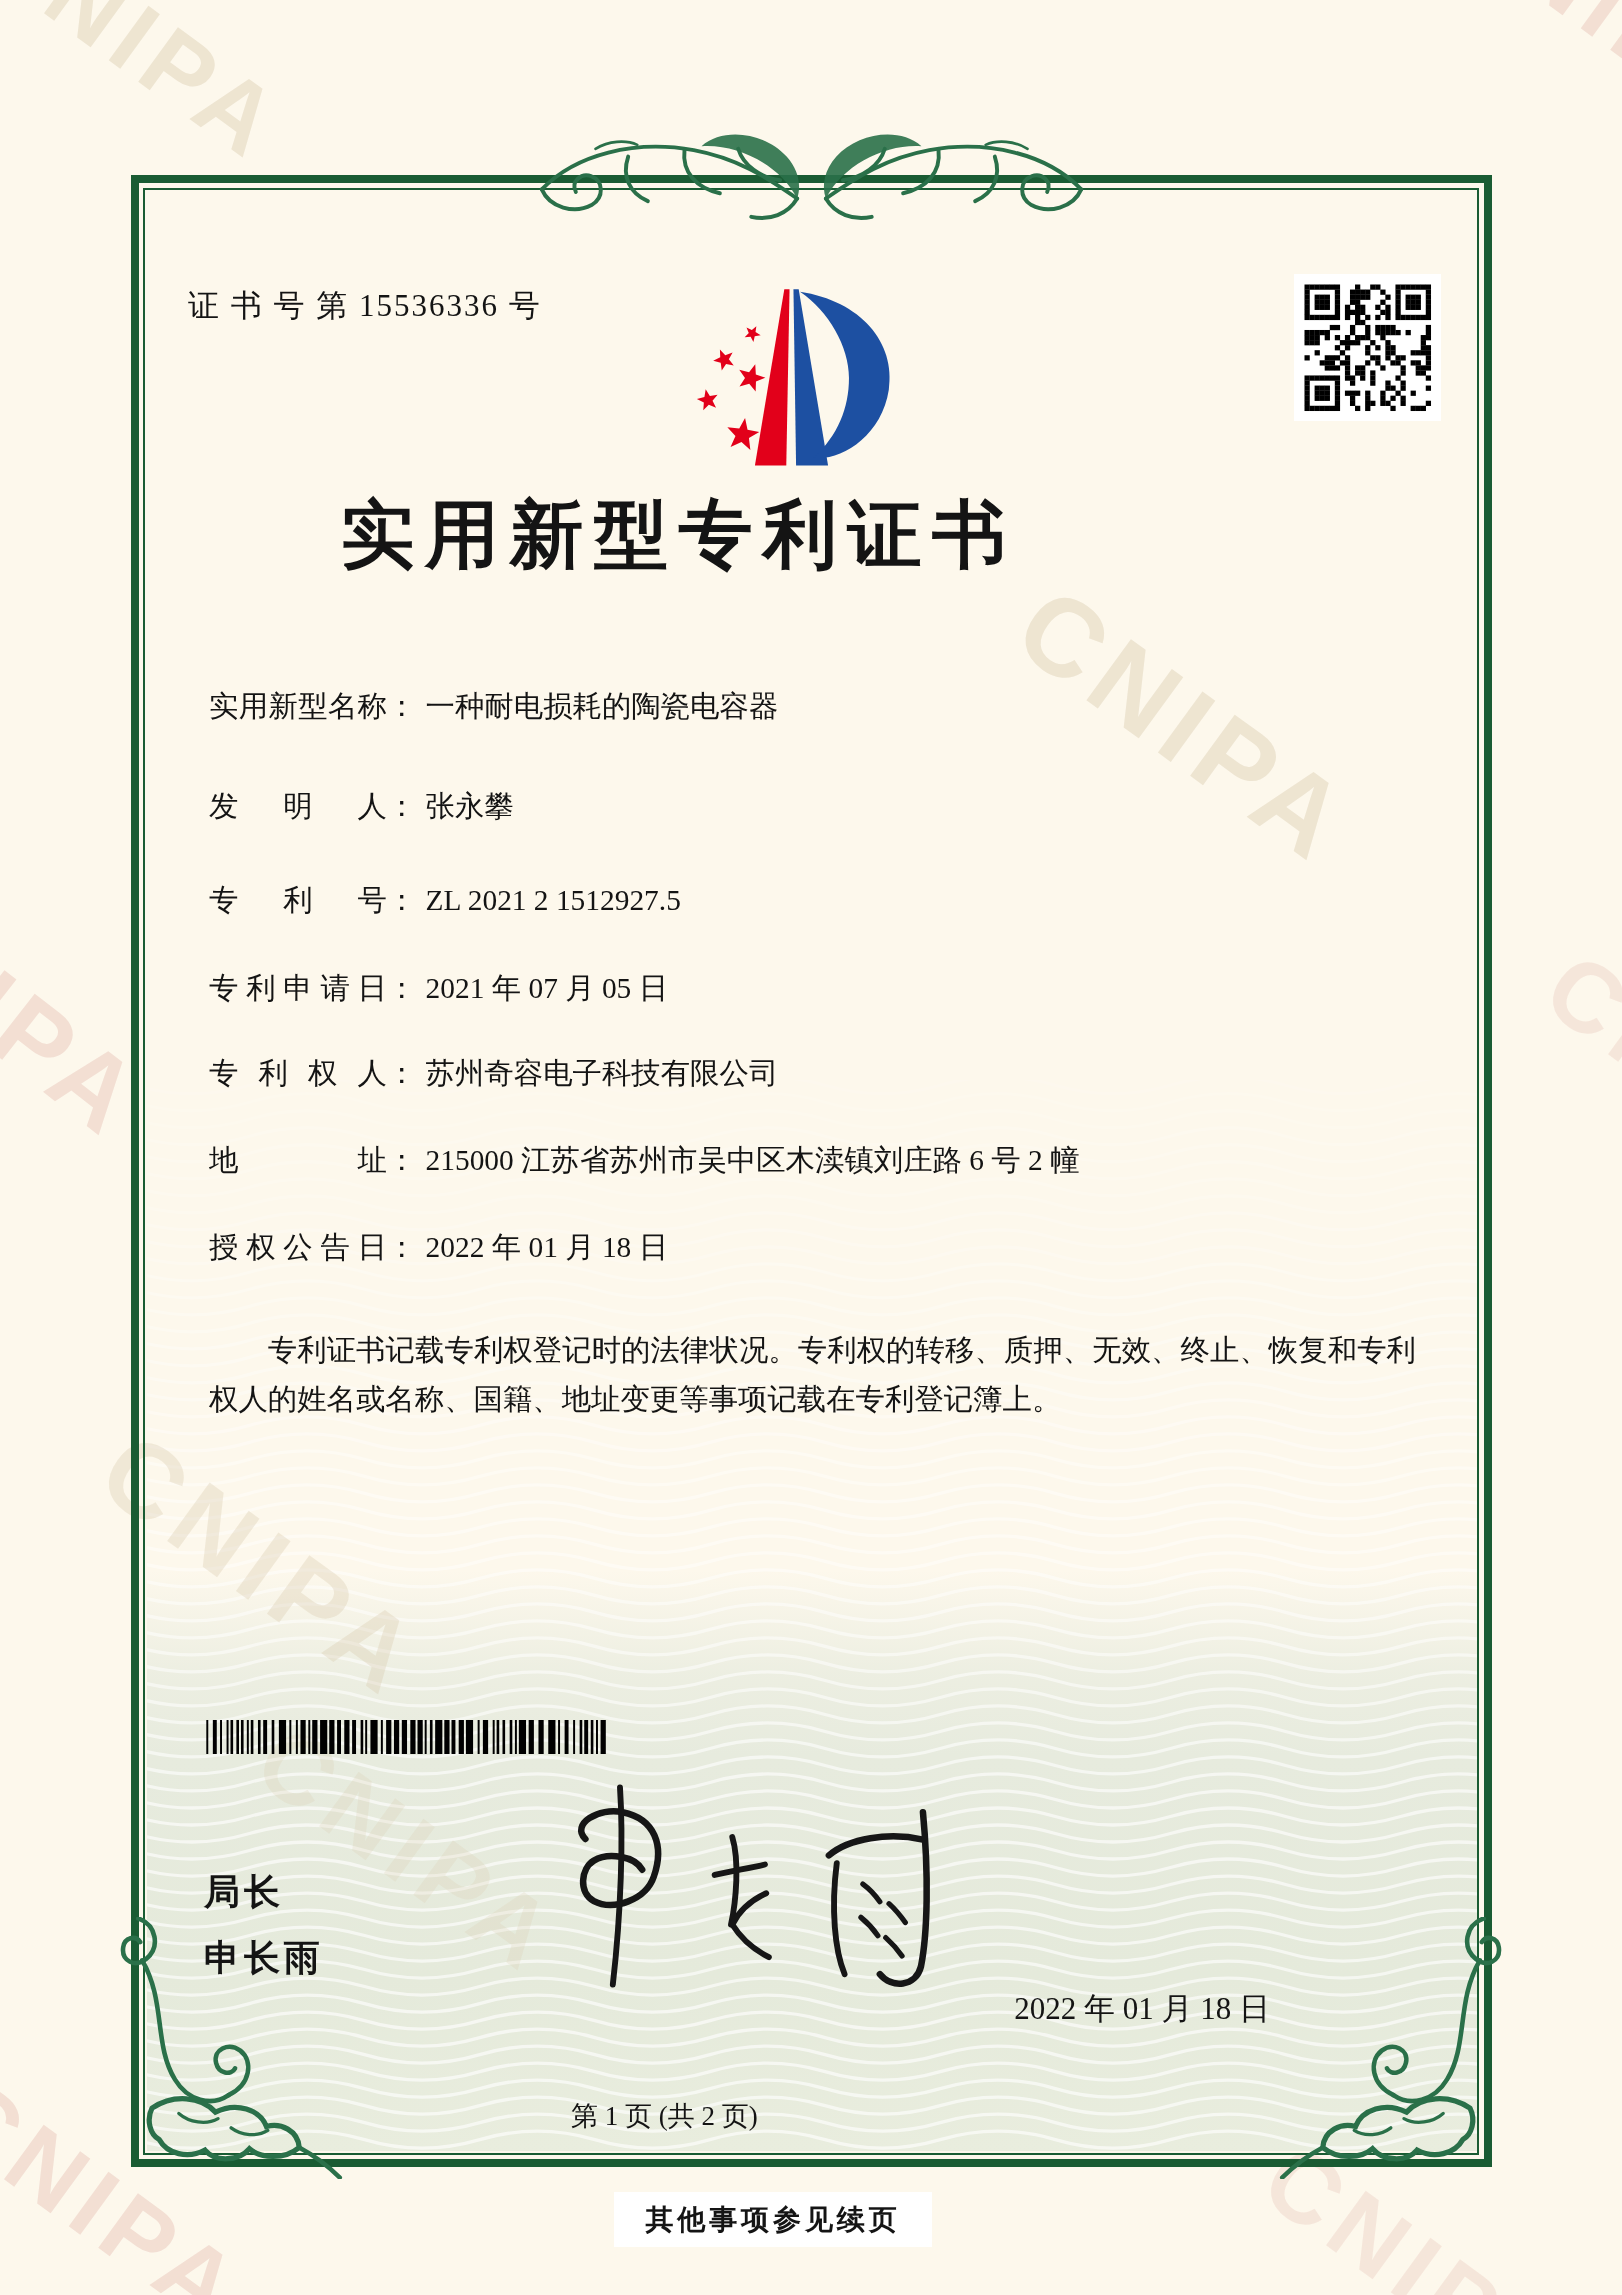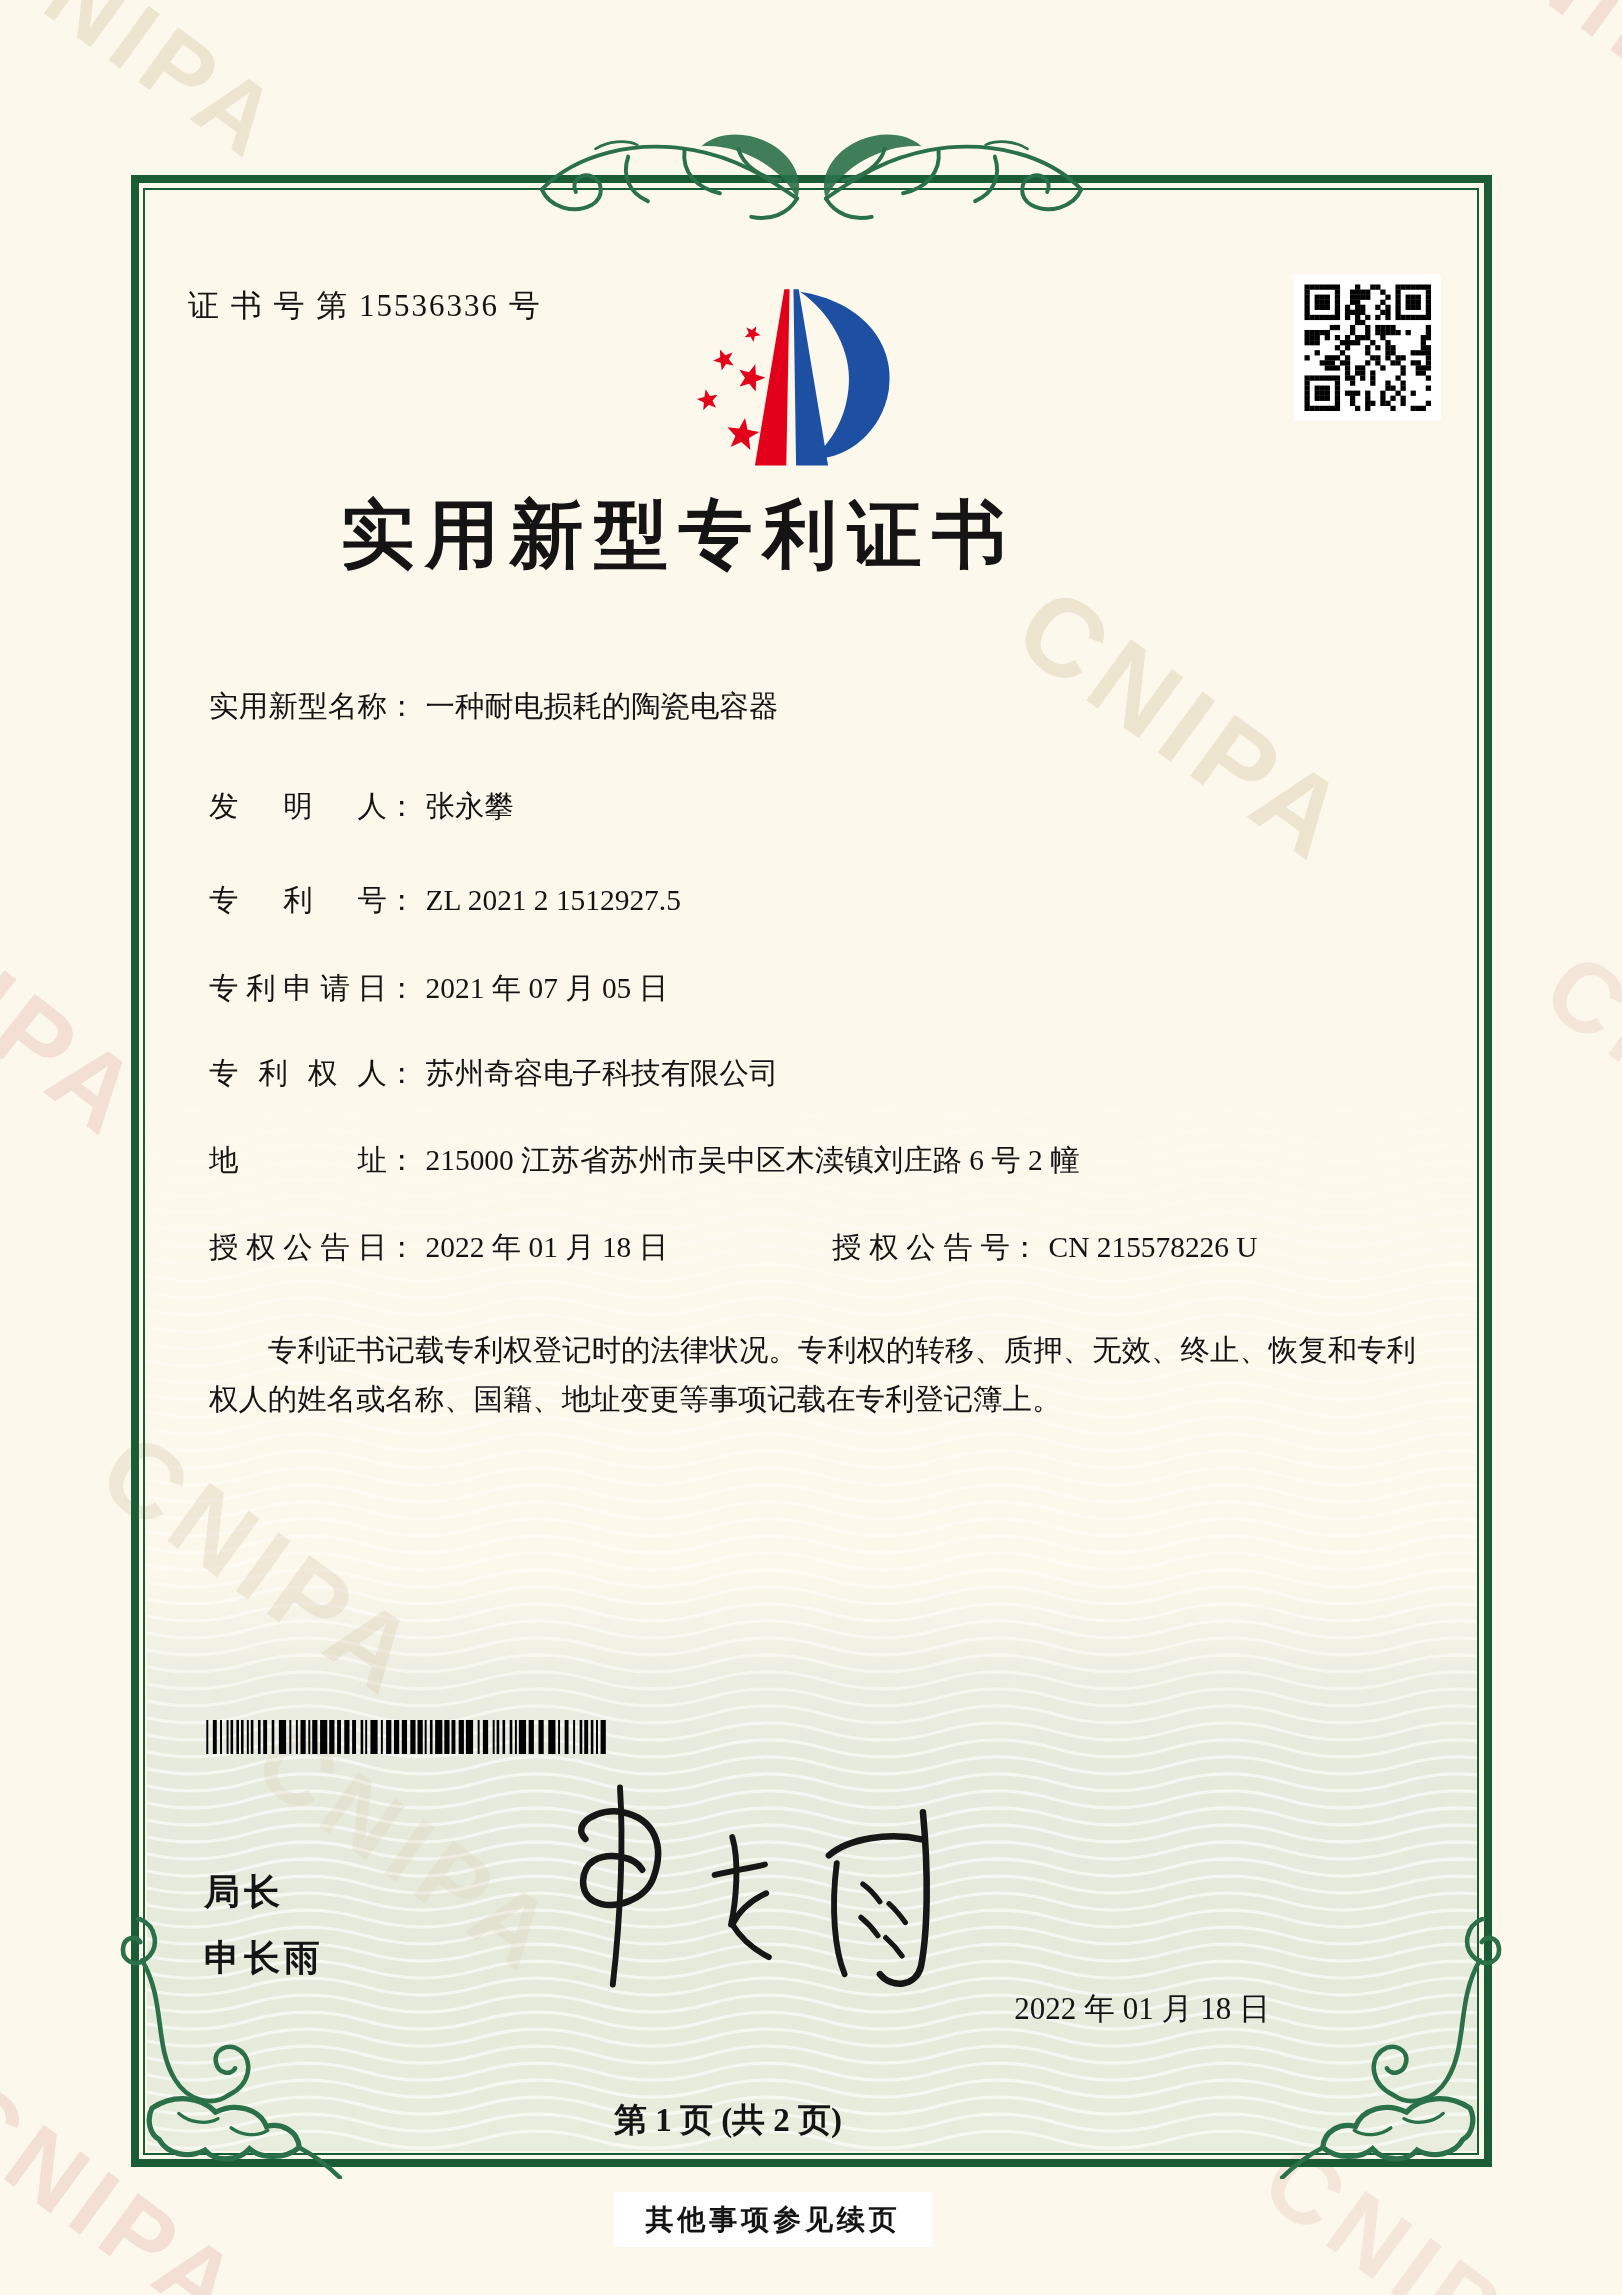--- a/index.html
+++ b/index.html
@@ -36,21 +36,21 @@
   .lbl{display:inline-block;width:178px;text-align:justify;text-align-last:justify;vertical-align:top;}
   .val{margin-left:9.2px;}
   .pair2{position:absolute;left:623px;top:0;}
   .pair2 .lbl{width:178px;}
 
   .paras{left:209px;top:1326px;width:1207px;font-size:29.4px;line-height:49px;text-align:justify;}
   .paras p{text-indent:2em;}
 
   .director{left:204px;font-size:36px;font-family:"Liberation Sans","DejaVu Sans",sans-serif;font-weight:600;letter-spacing:3.9px;}
   .date{left:1008px;top:1988px;width:262px;font-size:31px;text-align:right;white-space:nowrap;}
-  .footer{left:571px;top:2098px;width:314px;text-align:center;font-size:33px;font-weight:bold;}
+  .footer{left:571px;top:2098px;width:314px;text-align:left;font-size:27px;}
   .strip{left:614px;top:2192px;width:318px;height:55px;background:#fff;
          display:flex;align-items:center;justify-content:center;font-size:28px;font-weight:600;letter-spacing:3.9px;}
 </style>
 </head>
 <body>
 
 <div class="abs band"></div>
 <svg class="abs waves" id="waves" width="1330" height="1074" viewBox="0 0 2032 1642">
     <path d="M-20 8 q88 26 176 0 t176 0 t176 0 t176 0 t176 0 t176 0 t176 0 t176 0 t176 0 t176 0 t176 0 t176 0" fill="none" stroke="#ffffff" stroke-width="5" opacity="0.12"></path>
     <path d="M-20 34 q88 26 176 0 t176 0 t176 0 t176 0 t176 0 t176 0 t176 0 t176 0 t176 0 t176 0 t176 0 t176 0" fill="none" stroke="#ffffff" stroke-width="5" opacity="0.13"></path>
@@ -471,23 +471,20 @@
   <span class="lbl">专利申请日</span><span>：</span><span class="val">2021 年 07 月 05 日</span>
 </div>
 <div class="abs content row" style="top:1054px">
   <span class="lbl">专利权人</span><span>：</span><span class="val">苏州奇容电子科技有限公司</span>
 </div>
 <div class="abs content row" style="top:1141px">
   <span class="lbl">地址</span><span>：</span><span class="val">215000 江苏省苏州市吴中区木渎镇刘庄路 6 号 2 幢</span>
 </div>
 <div class="abs content row" style="top:1228px">
   <span class="lbl">授权公告日</span><span>：</span><span class="val">2022 年 01 月 18 日</span>
-  <span class="pair2">
-    <span class="lbl">授权公告号</span><span>：</span><span class="val">CN 215578226 U</span>
-  </span>
 </div>
 
 <div class="abs content paras">
   <p>专利证书记载专利权登记时的法律状况。专利权的转移、质押、无效、终止、恢复和专利权人的姓名或名称、国籍、地址变更等事项记载在专利登记簿上。</p>
 </div>
 
 <svg class="abs content" id="barcode" style="left:206px;top:1720px" width="406" height="34" viewBox="0 0 620 52">
     <rect x="0" y="0" width="3" height="52" fill="#000"></rect>
     <rect x="10" y="0" width="6" height="52" fill="#000"></rect>
     <rect x="21" y="0" width="3" height="52" fill="#000"></rect>

